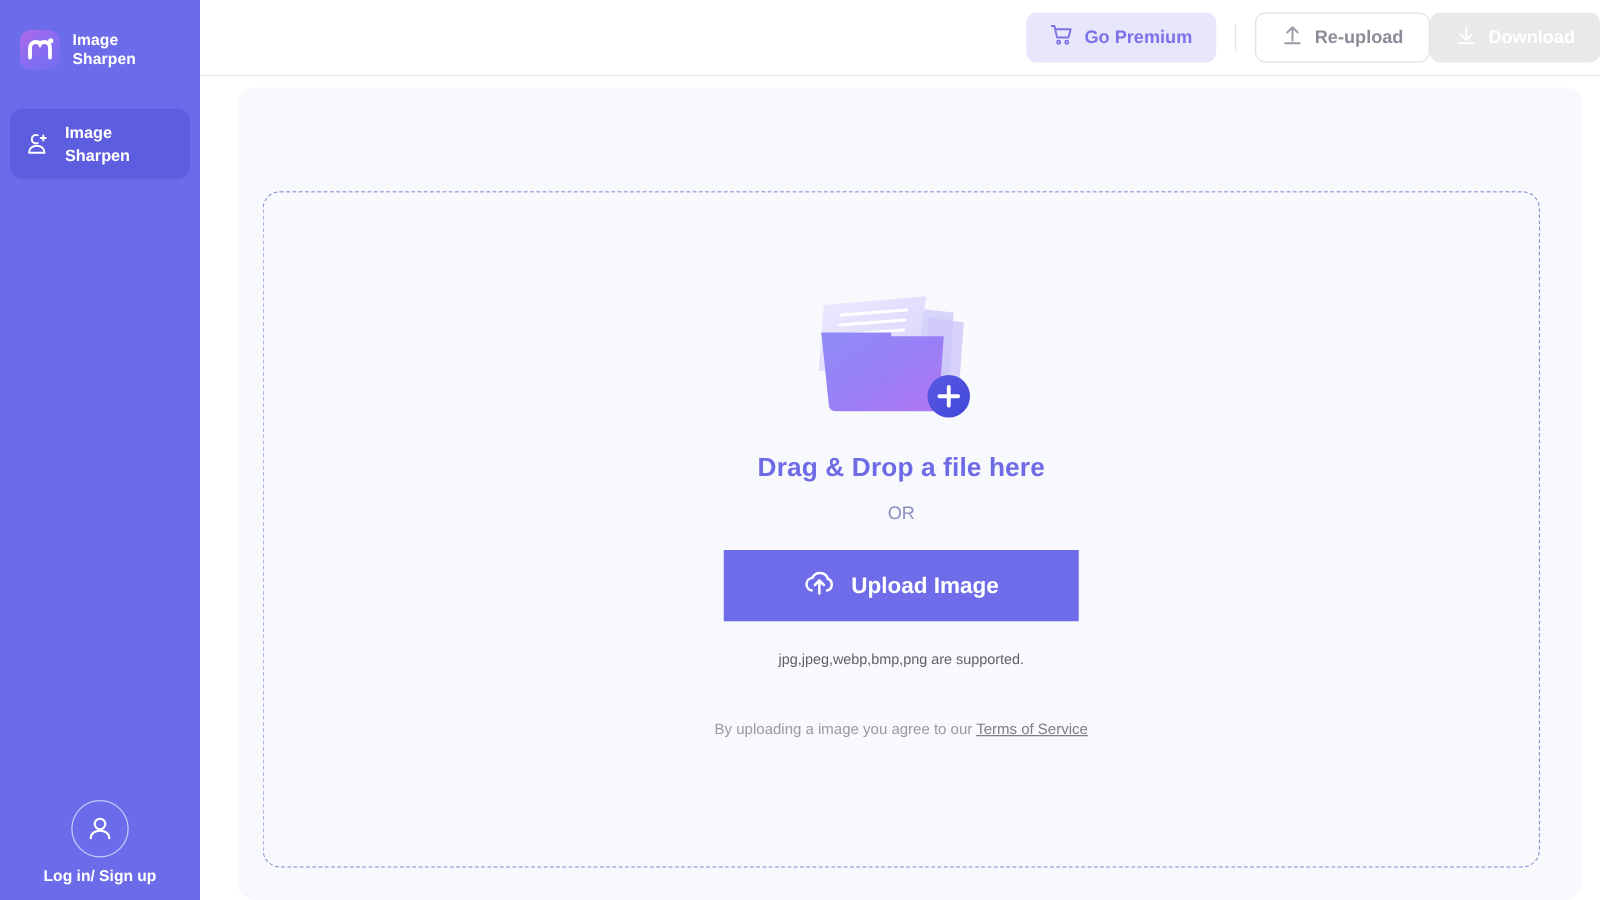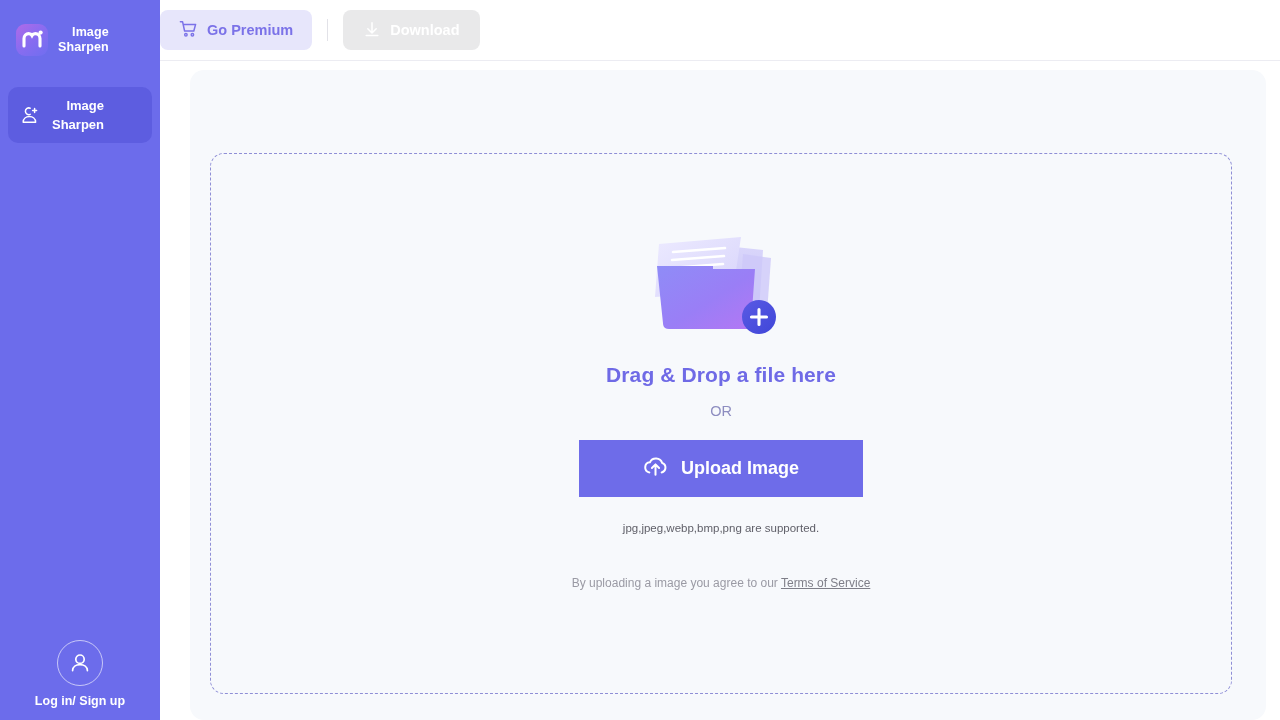--- a/index.html
+++ b/index.html
@@ -10,21 +10,21 @@
     overflow: hidden;
   }
   .app { position: relative; width: 1280px; height: 720px; display: flex; }
 
   
   .sidebar {
     width: 160px; height: 720px;
     background: #6c6ceb;
     flex: 0 0 160px;
     position: relative;
-    display: flex; flex-direction: column; text-align: right;
+    display: flex; flex-direction: column;
   }
   .brand {
     display: flex; align-items: center; gap: 10px;
     padding: 20px 0 0 16px;
     height: 60px;
   }
   .brand-logo {
     width: 32px; height: 32px; border-radius: 9px;
     background: linear-gradient(140deg, #b06ae8 0%, #8b6cf0 45%, #6f6ef0 100%);
     position: relative; flex: 0 0 32px;
@@ -60,22 +60,22 @@
     display: flex; align-items: center; justify-content: center;
   }
   .account-label { color: #ffffff; font-size: 12.5px; font-weight: 700; }
 
   
   .main { flex: 1 1 auto; position: relative; height: 720px; background: #ffffff; }
 
   .topbar {
     height: 61px; width: 1120px;
     border-bottom: 1px solid #ececf2;
-    display: flex; align-items: center; justify-content: flex-start;
-    padding-right: 34px; gap: 0;
+    display: flex; align-items: center; justify-content: flex-end;
+    gap: 0;
     background: #fff;
   }
   .btn {
     display: inline-flex; align-items: center; justify-content: center; gap: 9px;
     height: 40px; border-radius: 8px; border: none;
     font-size: 14.5px; font-weight: 700;
     font-family: "Liberation Sans", sans-serif;
     cursor: pointer; white-space: nowrap;
   }
   .btn-premium { background: #e7e6fb; color: #7b72e8; padding: 0 19px; }
@@ -176,20 +176,29 @@
             <path d="M1.4 1.8 L3.6 1.8 L5.6 11.0 L14.8 11.0 L16.6 4.4 L4.3 4.4" fill="none" stroke="#7b72e8" stroke-width="1.5" stroke-linecap="round" stroke-linejoin="round"></path>
             <circle cx="6.9" cy="14.8" r="1.25" fill="none" stroke="#7b72e8" stroke-width="1.4"></circle>
             <circle cx="13.4" cy="14.8" r="1.25" fill="none" stroke="#7b72e8" stroke-width="1.4"></circle>
           </svg>
         </span>
         <span>Go Premium</span>
       </button>
 
       <span class="vdiv"></span>
 
+      <button class="btn btn-reupload">
+        <span>
+          <svg width="18" height="18" viewBox="0 0 18 18" aria-hidden="true">
+            <path d="M9 13.4 L9 2.8 M4.8 7.0 L9 2.8 L13.2 7.0" fill="none" stroke="#9a9aa4" stroke-width="1.5" stroke-linecap="round" stroke-linejoin="round"></path>
+            <path d="M3.2 15.6 L14.8 15.6" stroke="#9a9aa4" stroke-width="1.5" stroke-linecap="round"></path>
+          </svg>
+        </span>
+        <span>Re-upload</span>
+      </button>
 
       <button class="btn btn-download" disabled="">
         <span>
           <svg width="18" height="18" viewBox="0 0 18 18" aria-hidden="true">
             <path d="M9 2.8 L9 13.0 M4.8 8.8 L9 13.0 L13.2 8.8" fill="none" stroke="#ffffff" stroke-width="1.5" stroke-linecap="round" stroke-linejoin="round"></path>
             <path d="M3.2 15.6 L14.8 15.6" stroke="#ffffff" stroke-width="1.5" stroke-linecap="round"></path>
           </svg>
         </span>
         <span>Download</span>
       </button>

